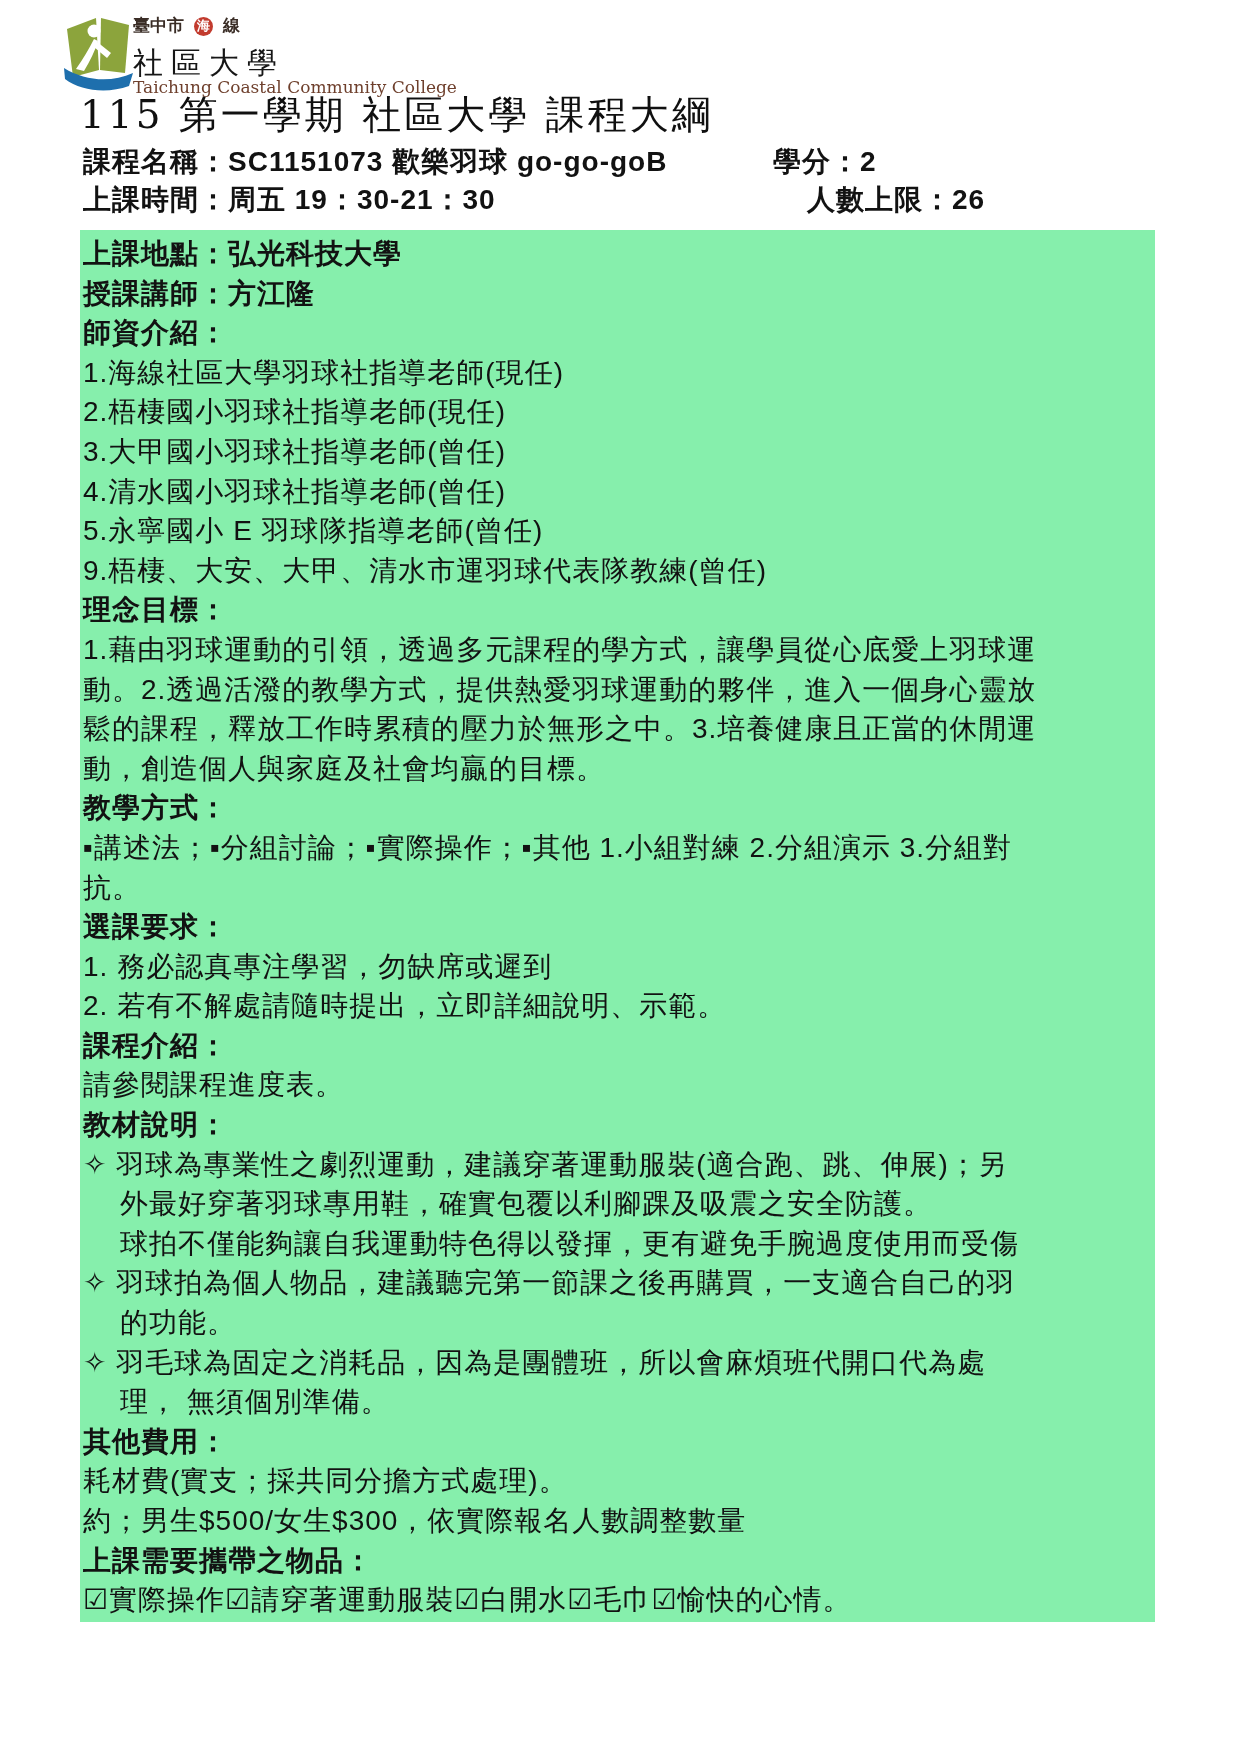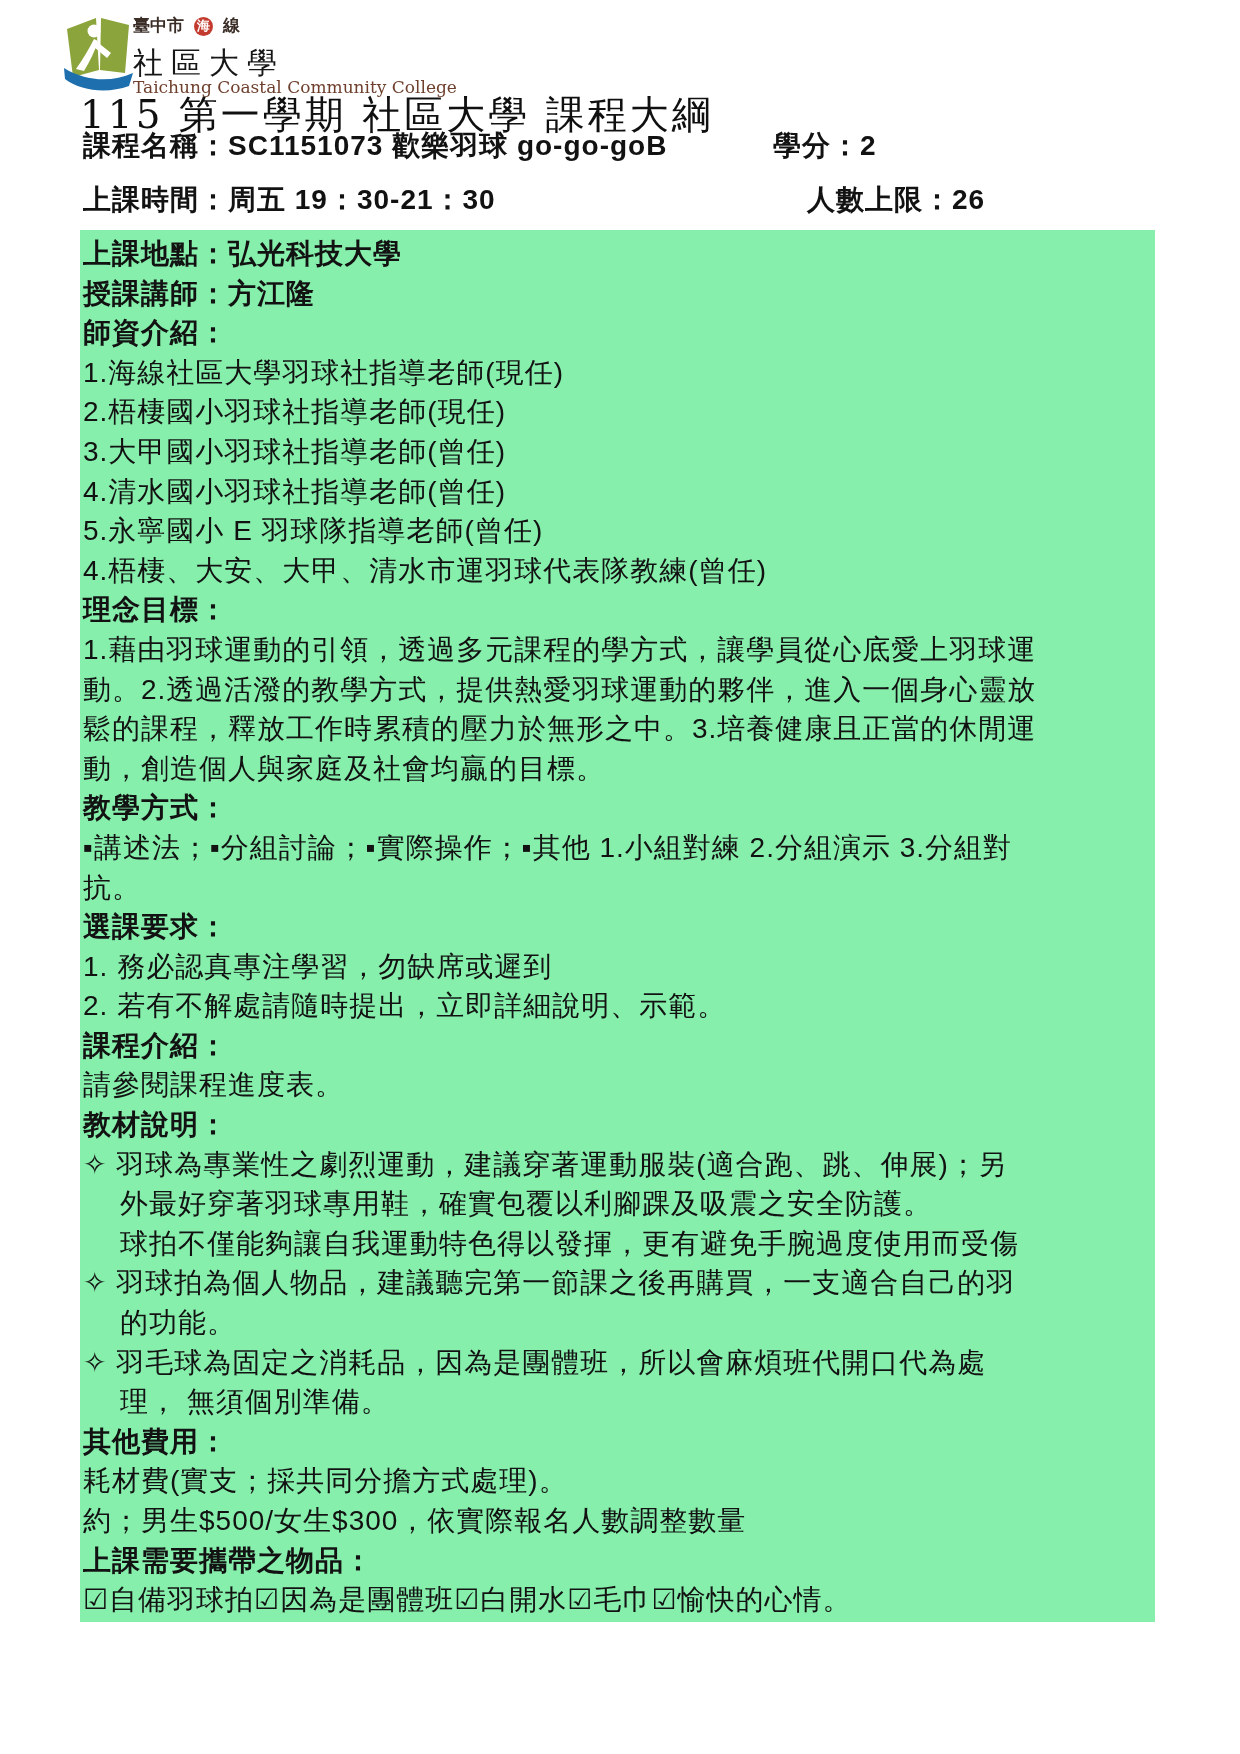--- a/index.html
+++ b/index.html
@@ -23,21 +23,21 @@
   
   .doc-title{
     position:absolute;left:80px;top:88px;width:950px;text-align:left;
     font-family:"DejaVu Serif",serif;font-size:39px;color:#101010;
     letter-spacing:3px;white-space:nowrap;
   }
 
   
   .hrow{position:absolute;left:83px;width:1000px;height:40px;line-height:40px;
         font-size:28px;font-weight:bold;letter-spacing:1px;white-space:nowrap;}
-  .hrow-1{top:126px;}
+  .hrow-1{top:142px;}
   .hrow-2{top:180px;}
   .hrow .right-1{position:absolute;left:690px;top:0;}
   .hrow .right-2{position:absolute;left:724px;top:0;}
 
   
   .panel{
     position:absolute;left:80px;top:230px;width:1075px;height:1392px;
     background:#86efac;box-sizing:border-box;padding:4px 0 0 3px;
   }
   .ln{font-size:28px;line-height:39.6px;letter-spacing:1px;white-space:nowrap;color:#121212;}
@@ -82,21 +82,21 @@
 
   <div class="panel">
     <div class="ln b">上課地點：弘光科技大學</div>
     <div class="ln b">授課講師：方江隆</div>
     <div class="ln b">師資介紹：</div>
     <div class="ln">1.海線社區大學羽球社指導老師(現任)</div>
     <div class="ln">2.梧棲國小羽球社指導老師(現任)</div>
     <div class="ln">3.大甲國小羽球社指導老師(曾任)</div>
     <div class="ln">4.清水國小羽球社指導老師(曾任)</div>
     <div class="ln">5.永寧國小 E 羽球隊指導老師(曾任)</div>
-    <div class="ln">4.梧棲、大安、大甲、清水市運羽球代表隊教練(曾任)</div>
+    <div class="ln">9.梧棲、大安、大甲、清水市運羽球代表隊教練(曾任)</div>
     <div class="ln b">理念目標：</div>
     <div class="ln">1.藉由羽球運動的引領，透過多元課程的學方式，讓學員從心底愛上羽球運</div>
     <div class="ln">動。2.透過活潑的教學方式，提供熱愛羽球運動的夥伴，進入一個身心靈放</div>
     <div class="ln">鬆的課程，釋放工作時累積的壓力於無形之中。3.培養健康且正當的休閒運</div>
     <div class="ln">動，創造個人與家庭及社會均贏的目標。</div>
     <div class="ln b">教學方式：</div>
     <div class="ln">▪講述法；▪分組討論；▪實際操作；▪其他 1.小組對練 2.分組演示 3.分組對</div>
     <div class="ln">抗。</div>
     <div class="ln b">選課要求：</div>
     <div class="ln">1.  務必認真專注學習，勿缺席或遲到</div>
@@ -108,16 +108,16 @@
     <div class="ln cont">外最好穿著羽球專用鞋，確實包覆以利腳踝及吸震之安全防護。</div>
     <div class="ln cont">球拍不僅能夠讓自我運動特色得以發揮，更有避免手腕過度使用而受傷</div>
     <div class="ln">✧ 羽球拍為個人物品，建議聽完第一節課之後再購買，一支適合自己的羽</div>
     <div class="ln cont">的功能。</div>
     <div class="ln">✧ 羽毛球為固定之消耗品，因為是團體班，所以會麻煩班代開口代為處</div>
     <div class="ln cont">理， 無須個別準備。</div>
     <div class="ln b">其他費用：</div>
     <div class="ln">耗材費(實支；採共同分擔方式處理)。</div>
     <div class="ln">約；男生$500/女生$300，依實際報名人數調整數量</div>
     <div class="ln b">上課需要攜帶之物品：</div>
-    <div class="ln">☑自備羽球拍☑因為是團體班☑白開水☑毛巾☑愉快的心情。</div>
+    <div class="ln">☑實際操作☑請穿著運動服裝☑白開水☑毛巾☑愉快的心情。</div>
   </div>
 
 </div>
 
 </body></html>

